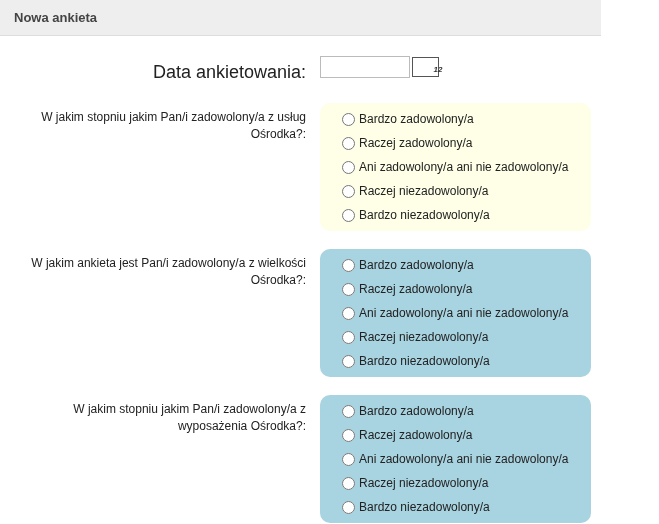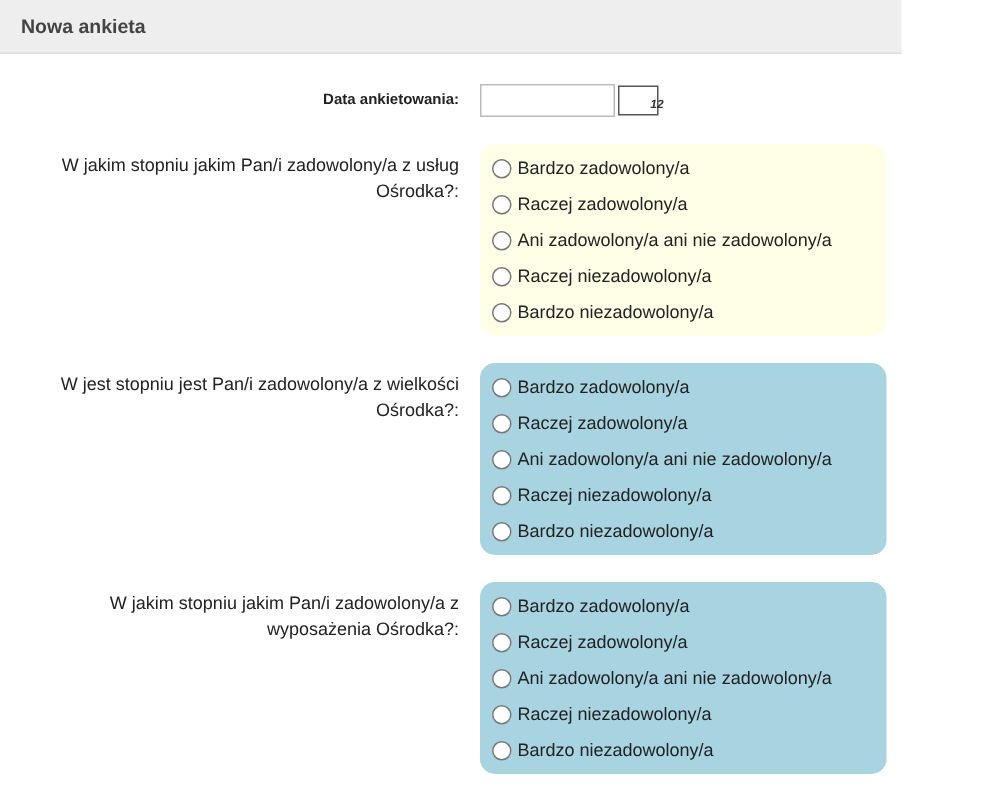--- a/index.html
+++ b/index.html
@@ -32,22 +32,22 @@
   .label-col {
     width: 310px;
     text-align: right;
     padding-right: 14px;
     padding-top: 6px;
     color: #222;
     font-size: 12px;
     line-height: 1.4;
   }
   .label-col.bold {
-    font-weight: bold;
-    font-size: 10px;
+    font-weight: normal;
+    font-size: 18px;
     padding-top: 4px;
   }
   .input-col {
     flex: 1;
   }
   .date-wrap {
     display: flex;
     align-items: center;
   }
   .date-input {
@@ -76,21 +76,21 @@
     flex: 1;
     display: flex;
     align-items: center;
     justify-content: center;
     font-size: 8px;
     font-weight: bold;
     font-style: italic;
     color: #333;
   }
   .options {
-    padding: 4px 6px;
+    padding: 4px 20px;
     border-radius: 10px;
   }
   .opt {
     display: flex;
     align-items: center;
     padding: 5px 2px;
     font-size: 12px;
     color: #222;
   }
   .opt input[type="radio"] {
@@ -148,21 +148,21 @@
         <label class="opt">
             <input type="radio" name="q1" style="">
             <span>Bardzo niezadowolony/a</span>
           </label>
       </div>
     </div>
 
     <div class="spacer"></div>
 
     <div class="row">
-      <div class="label-col">W jest stopniu jest Pan/i zadowolony/a z wielkości Ośrodka?:</div>
+      <div class="label-col">W jakim ankieta jest Pan/i zadowolony/a z wielkości Ośrodka?:</div>
       <div class="input-col options bg-blue">
         <label class="opt">
             <input type="radio" name="q2" style="">
             <span>Bardzo zadowolony/a</span>
           </label>
         <label class="opt">
             <input type="radio" name="q2" style="">
             <span>Raczej zadowolony/a</span>
           </label>
         <label class="opt">

